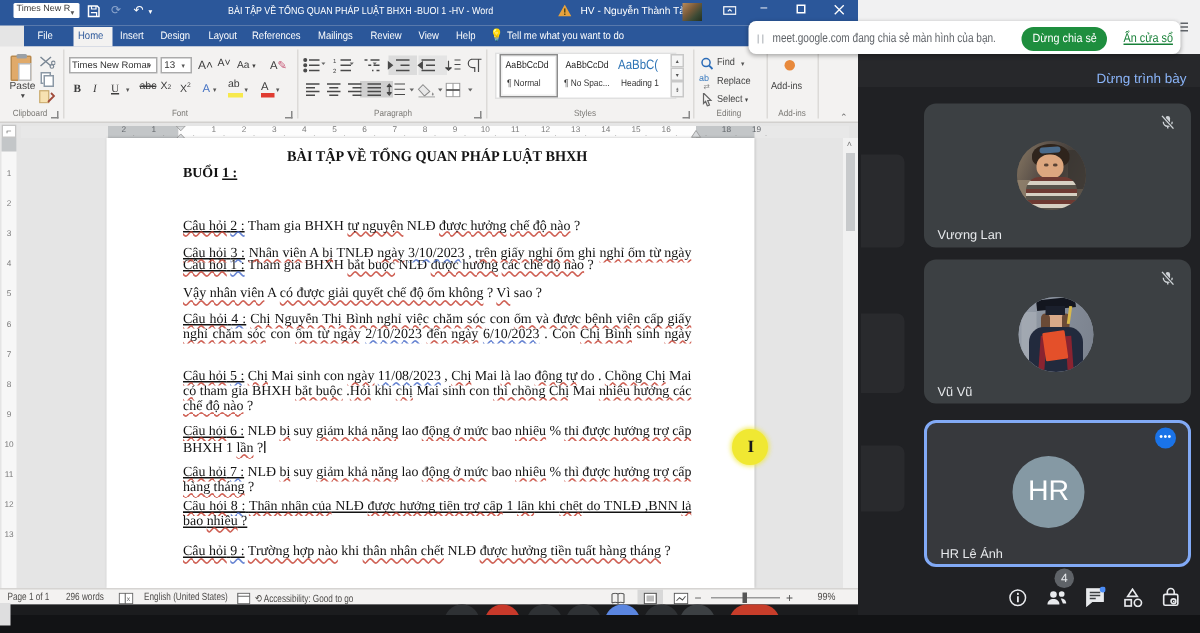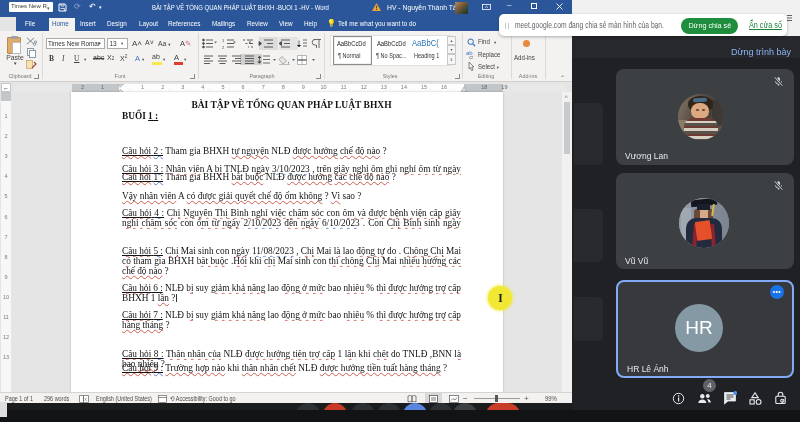--- a/index.html
+++ b/index.html
@@ -399,21 +399,21 @@
       <span class="nl"><span class="r">chế độ nào</span> ?</span>
     </div>
   <div class="doc" style="top:192px;">
       <span class="jfl"><span class="u"><span class="r">Câu hỏi</span> 6 :</span> NLĐ <span class="r">bị</span> suy <span class="r">giảm khả năng</span> lao <span class="r">động ở mức</span> bao <span class="r">nhiêu</span> % <span class="r">thì được hưởng trợ cấp</span></span>
       <span class="nl">BHXH 1 <span class="r">lần</span> ?<span style="display:inline-block;width:0.5px;height:8px;background:#333;vertical-align:-1px;margin-left:0.5px;"></span></span>
     </div>
   <div class="doc" style="top:219px;">
       <span class="jfl"><span class="u"><span class="r">Câu hỏi</span> <span class="b">7 :</span></span> NLĐ <span class="r">bị</span> suy <span class="r">giảm khả năng</span> lao <span class="r">động ở mức</span> bao <span class="r">nhiêu</span> % <span class="r">thì được hưởng trợ cấp</span></span>
       <span class="nl"><span class="r">hàng tháng</span> ?</span>
     </div>
-  <div class="doc" style="top:258px;">
+  <div class="doc" style="top:242px;text-decoration:underline;">
       <span class="jfl"><span class="u"><span class="r">Câu hỏi</span> <span class="b">8 :</span></span> <span class="r">Thân nhân của</span> NLĐ <span class="r">được hưởng tiền trợ cấp</span> 1 <span class="r">lần</span> khi <span class="r">chết</span> do TNLĐ ,BNN <span class="r">là</span></span>
       <span class="nl">bao <span class="r">nhiêu</span> ?</span>
     </div>
   <div class="doc" style="top:272.3px;white-space:nowrap;"><span class="u"><span class="r">Câu hỏi</span> <span class="b">9 :</span></span> <span class="r">Trường hợp nào</span> khi <span class="r">thân nhân chết</span> NLĐ <span class="r">được hưởng tiền tuất hàng tháng</span> ?</div>
 </div>
 <div id="statusbar">
   <div class="abs" style="left:5px;top:2px;transform:scaleX(0.78);transform-origin:0 0;">Page 1 of 1</div>
   <div class="abs" style="left:44px;top:2px;transform:scaleX(0.78);transform-origin:0 0;">296 words</div>
   <svg class="abs" style="left:79px;top:2px;" width="10" height="8" viewBox="0 0 10 8">
       <path d="M0.5 0.5h4v7h-4zM4.5 0.5h5v7h-5z" fill="#fff" stroke="#666" stroke-width="0.7"></path>

